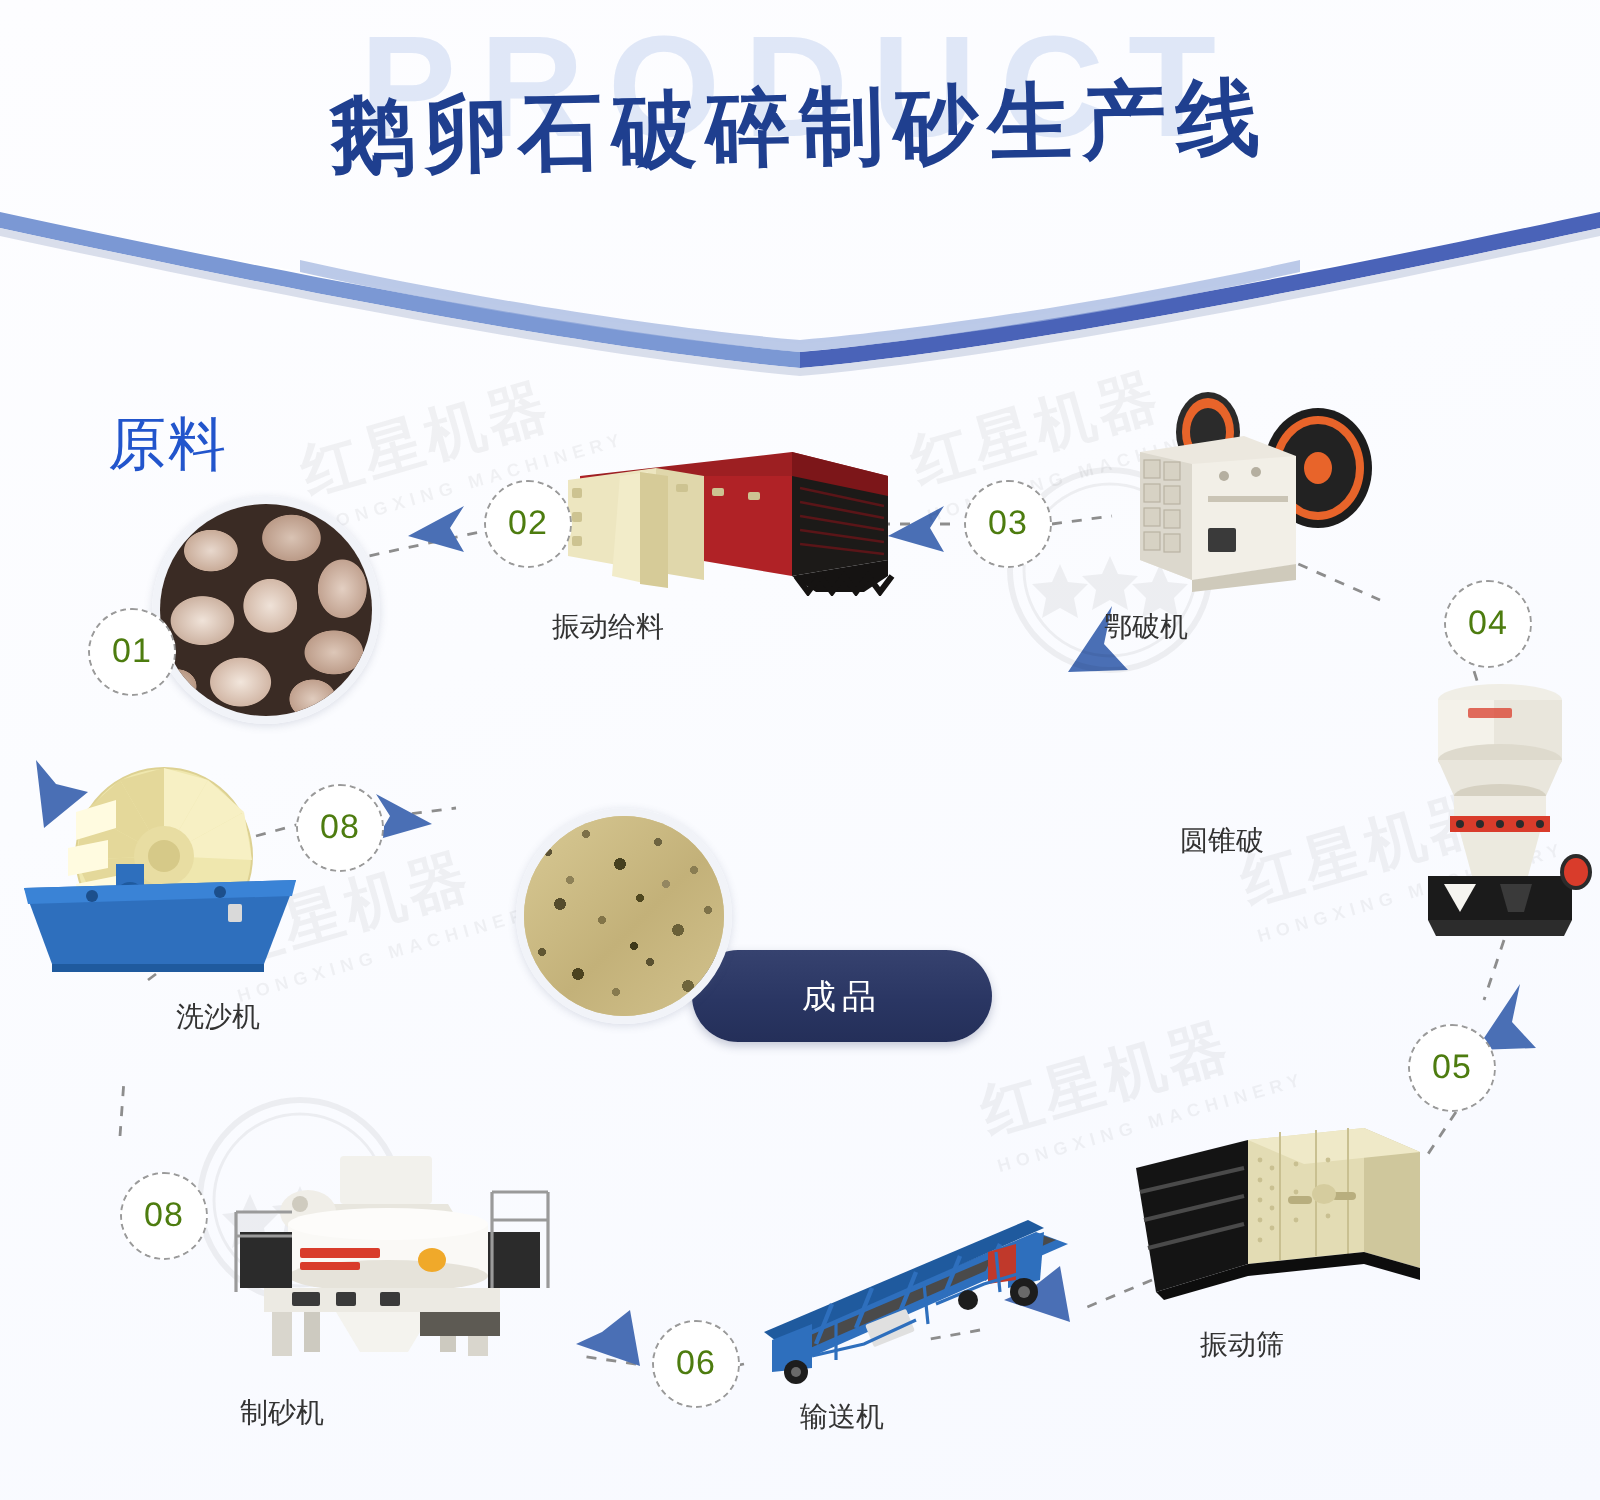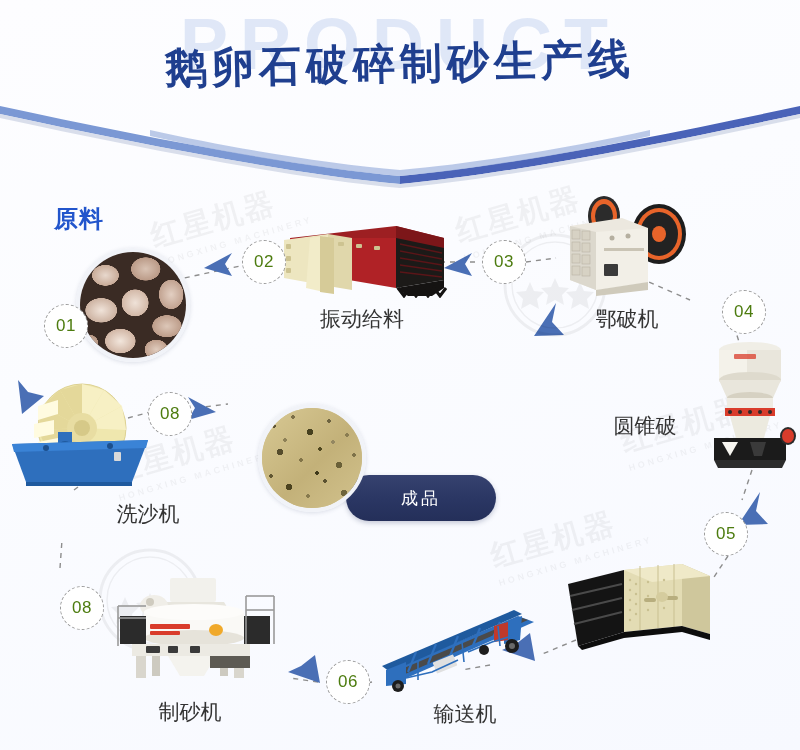--- a/index.html
+++ b/index.html
@@ -92,22 +92,22 @@
     z-index: 6;
   }
 
   
   .node {
     position: absolute;
     z-index: 4;
   }
   .node-caption {
     position: absolute;
-    text-align: center;
-    font-size: 21px;
+    text-align: left;
+    font-size: 14px;
     color: #333333;
     white-space: nowrap;
     font-family: "Liberation Sans", sans-serif;
     z-index: 5;
   }
 
   
   .photo-circle {
     position: absolute;
     border-radius: 50%;
@@ -156,22 +156,22 @@
       radial-gradient(circle 3px at 82% 85%, #6f653c 0 100%, rgba(0,0,0,0) 0),
       radial-gradient(circle 2px at 23% 32%, #8e8157 0 100%, rgba(0,0,0,0) 0),
       radial-gradient(circle 2px at 55% 65%, #3f391a 0 100%, rgba(0,0,0,0) 0),
       radial-gradient(circle 2px at 71% 34%, #948761 0 100%, rgba(0,0,0,0) 0),
       linear-gradient(135deg, #d8c994 0%, #c3b179 55%, #d2c28d 100%);
   }
 
   
   .raw-label {
     position: absolute;
-    font-size: 24px;
-    font-weight: bold;
+    font-size: 29px;
+    font-weight: normal;
     color: #2255cc;
     letter-spacing: 1px;
     z-index: 6;
     font-family: "Liberation Sans", sans-serif;
   }
 
   
   .product-pill {
     position: absolute;
     height: 46px;
@@ -427,20 +427,21 @@
       <circle cx="88" cy="54" r="1.2"></circle>
         <circle cx="104" cy="24" r="1.2"></circle>
         <circle cx="104" cy="38" r="1.2"></circle>
       <circle cx="104" cy="52" r="1.2"></circle>
     </g>
     <rect x="84" y="42" width="12" height="4" fill="#b8ae7e" rx="2"></rect>
     <rect x="106" y="40" width="12" height="4" fill="#b8ae7e" rx="2"></rect>
     <ellipse cx="102" cy="41" rx="6" ry="5" fill="#d5cc9e"></ellipse>
     <path d="M18 90 L64 76 L122 70 L150 78 L150 84 L122 76 L64 82 L22 94 Z" fill="#0d0d0d"></path>
   </svg>
+  <div class="node-caption" style="left:600px; top:664px; width:120px;">振动筛</div>
   <div class="step-badge" style="left:704px; top:512px;">05</div>
 
   <svg class="node" style="left:372px; top:606px;" width="170" height="90" viewBox="0 0 170 90">
     <path d="M14 66 L146 10 L162 16 L30 74 Z" fill="#2e6fbd"></path>
     <path d="M18 68 L150 12 L156 14 L24 72 Z" fill="#4a4a4a"></path>
     <path d="M10 60 L142 4 L150 8 L18 66 Z" fill="#1f5a9e"></path>
     <g stroke="#2e6fbd" stroke-width="2.2" fill="none">
       <path d="M36 66 L44 46"></path>
         <path d="M56 58 L64 38"></path>
         <path d="M78 50 L86 30"></path>

